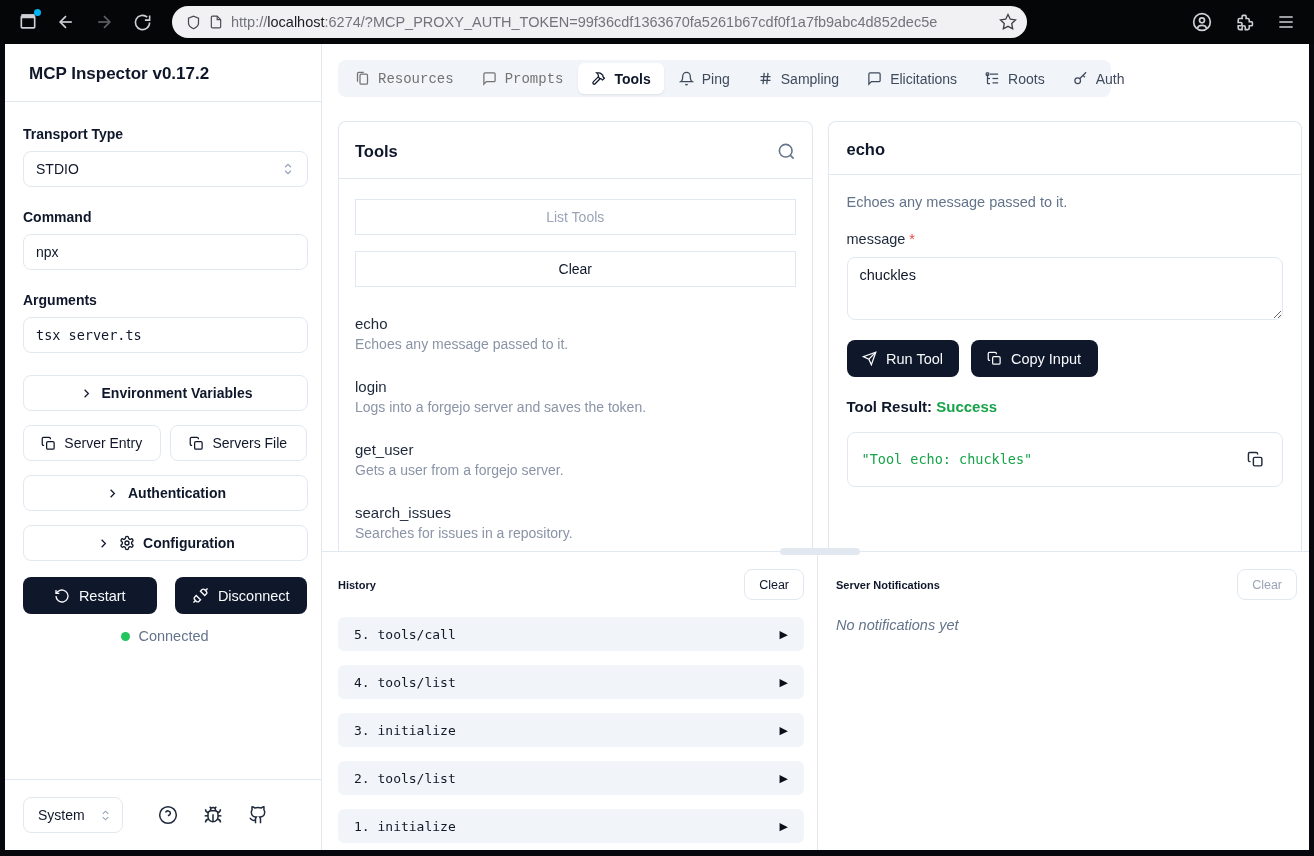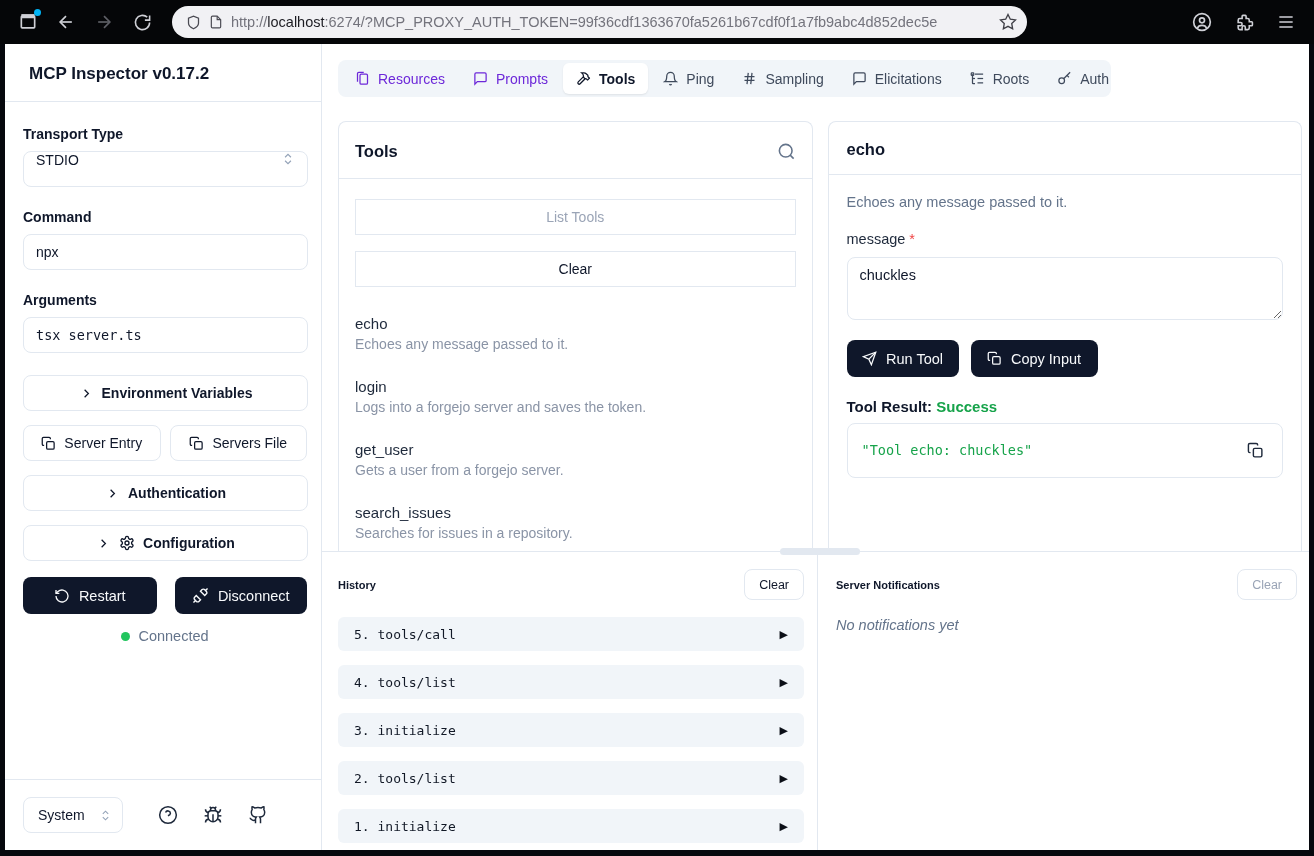--- a/index.html
+++ b/index.html
@@ -19,60 +19,60 @@
   .chrome-right { margin-left:auto; display:flex; align-items:center; gap:10px; }
 
   
   .page { flex:1; display:flex; background:#ffffff; margin:0 5px 6px 5px; min-height:0; }
 
   
   .sidebar { width:317px; flex:0 0 auto; border-right:1px solid #e2e8f0; display:flex; flex-direction:column; background:#fff; }
   .sb-title { padding:20px 24px 17px 24px; border-bottom:1px solid #e2e8f0; font-size:17px; font-weight:700; color:#0f172a; }
   .sb-body { padding:24px 14px 0 18px; }
   .sb-label { font-size:14px; font-weight:600; color:#0f172a; margin-bottom:9px; }
-  .sb-field { width:285px; height:36px; border:1px solid #e2e8f0; border-radius:8px; font-size:14px; color:#0f172a; padding:0 12px; display:flex; align-items:flex-start; background:#fff; margin-bottom:22px; }
+  .sb-field { width:285px; height:36px; border:1px solid #e2e8f0; border-radius:8px; font-size:14px; color:#0f172a; padding:0 12px; display:flex; align-items:center; background:#fff; margin-bottom:22px; }
   .sb-select { justify-content:space-between; }
   input.sb-input { width:285px; height:36px; border:1px solid #e2e8f0; border-radius:8px; font-size:14px; color:#0f172a; padding:0 12px; margin-bottom:22px; font-family:"Liberation Sans",sans-serif; outline:none; }
   input.mono { font-family:"DejaVu Sans Mono","Liberation Mono",monospace; font-size:13.5px; }
   .sb-btn { width:285px; height:36px; border:1px solid #e2e8f0; border-radius:8px; background:#fff; display:flex; align-items:center; justify-content:center; gap:8px; font-size:14px; font-weight:600; color:#0f172a; cursor:pointer; }
   .sb-row { display:flex; gap:9px; margin:14px 0; }
   .sb-btn.half { width:138px; font-weight:500; }
   .dark-btn { border:none; background:#0f172a; color:#f8fafc; height:37px; border-radius:8px; display:flex; align-items:center; justify-content:center; gap:9px; font-size:14.5px; font-weight:500; cursor:pointer; }
   .dark-btn.r { width:134px; } .dark-btn.d { width:133px; }
   .status-row { display:flex; align-items:center; justify-content:center; gap:8px; margin-top:13px; font-size:14.5px; color:#64748b; }
   .dot { width:9px; height:9px; border-radius:50%; background:#22c55e; }
   .sb-bottom { margin-top:auto; border-top:1px solid #e2e8f0; padding:17px 18px; display:flex; align-items:center; }
   .theme-select { width:100px; height:36px; border:1px solid #e2e8f0; border-radius:8px; display:flex; align-items:center; justify-content:space-between; padding:0 10px 0 14px; font-size:14px; color:#0f172a; }
   .sb-icons { flex:1; display:flex; justify-content:space-around; padding:0 22px; color:#1e293b; }
 
   
   .main { flex:1; display:flex; flex-direction:column; min-width:0; }
   .tab-bar { margin:16px 0 0 16px; width:773px; height:37px; background:#f1f5f9; border-radius:8px; display:flex; align-items:center; padding:3px 4px; gap:2px; }
   .tab { display:flex; align-items:center; gap:8px; padding:0 13px; height:31px; border-radius:6px; font-size:14px; font-weight:500; color:#3f4a5c; cursor:pointer; white-space:nowrap; }
-  .tab.disabled { color:#6d28d9; }
+  .tab.disabled { color:#737373;font-family:Liberation Mono, monospace; }
   .tab.active { background:#ffffff; color:#0f172a; font-weight:600; box-shadow:0 1px 2px rgba(0,0,0,.08); }
 
   .panels { display:flex; margin:24px 7px 0 16px; gap:15px; height:431px; min-height:0; }
   .card { border:1px solid #e2e8f0; border-radius:8px 8px 0 0; border-bottom:none; background:#fff; overflow:hidden; flex:1; display:flex; flex-direction:column; }
   .card-head { display:flex; align-items:center; justify-content:space-between; padding:20px 16px 17px 16px; border-bottom:1px solid #e2e8f0; }
   .card-title { font-size:16.5px; font-weight:700; color:#0f172a; }
   .card-body { padding:20px 16px; overflow:hidden; }
   .wide-btn { width:100%; height:36px; border:1px solid #e2e8f0; border-radius:0; background:#fff; font-size:14px; font-weight:500; color:#0f172a; cursor:pointer; font-family:"Liberation Sans",sans-serif; }
   .wide-btn.disabled { color:#9aa4b6; }
   .tool-item { margin-top:26px; cursor:pointer; }
   .tool-item:first-of-type { margin-top:28px; }
   .tool-name { font-size:15px; color:#1e293b; }
   .tool-desc { font-size:14px; color:#8a94a6; margin-top:4px; }
 
   .detail-desc { font-size:14.5px; color:#64748b; margin-bottom:21px; }
   .field-label { font-size:14.5px; color:#1e293b; margin-bottom:10px; }
   .req { color:#ef4444; margin-left:4px; }
   textarea.msg { width:100%; height:63px; border:1px solid #e2e8f0; border-radius:8px; padding:9px 12px; font-size:14.5px; color:#0f172a; font-family:"Liberation Sans",sans-serif; resize:vertical; outline:none; }
   .btn-row { display:flex; gap:12px; margin:16px 0 21px 0; }
-  .result-line { font-size:15px; font-weight:700; color:#0f172a; margin-bottom:8px; }
+  .result-line { font-size:15px; font-weight:700; color:#0f172a; margin-bottom:17px; }
   .success { color:#16a34a; }
   .result-box { border:1px solid #e2e8f0; border-radius:8px; padding:18px 14px; display:flex; align-items:flex-start; justify-content:space-between; }
   .result-text { font-family:"DejaVu Sans Mono","Liberation Mono",monospace; font-size:13.5px; color:#16a34a; }
   .copy-btn { background:none; border:none; color:#1e293b; cursor:pointer; padding:0 4px; }
 
   .split { height:1px; background:#e2e8f0; position:relative; margin-top:-1px; }
   .split-handle { position:absolute; left:458px; top:-3px; width:80px; height:7px; border-radius:4px; background:#e2e8f0; }
 
   .bottom { flex:1; display:flex; min-height:0; }
   .history-pane { width:496px; flex:0 0 auto; border-right:1px solid #e2e8f0; padding:17px 13px 0 16px; overflow:hidden; }

